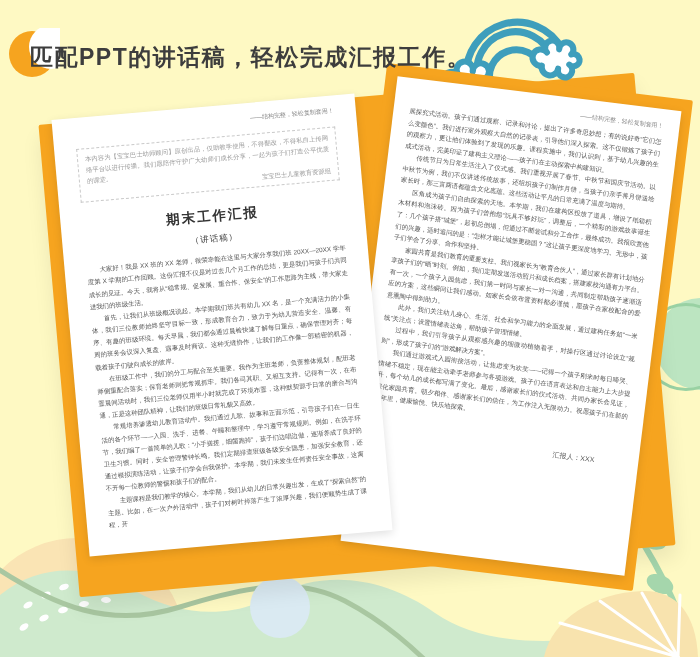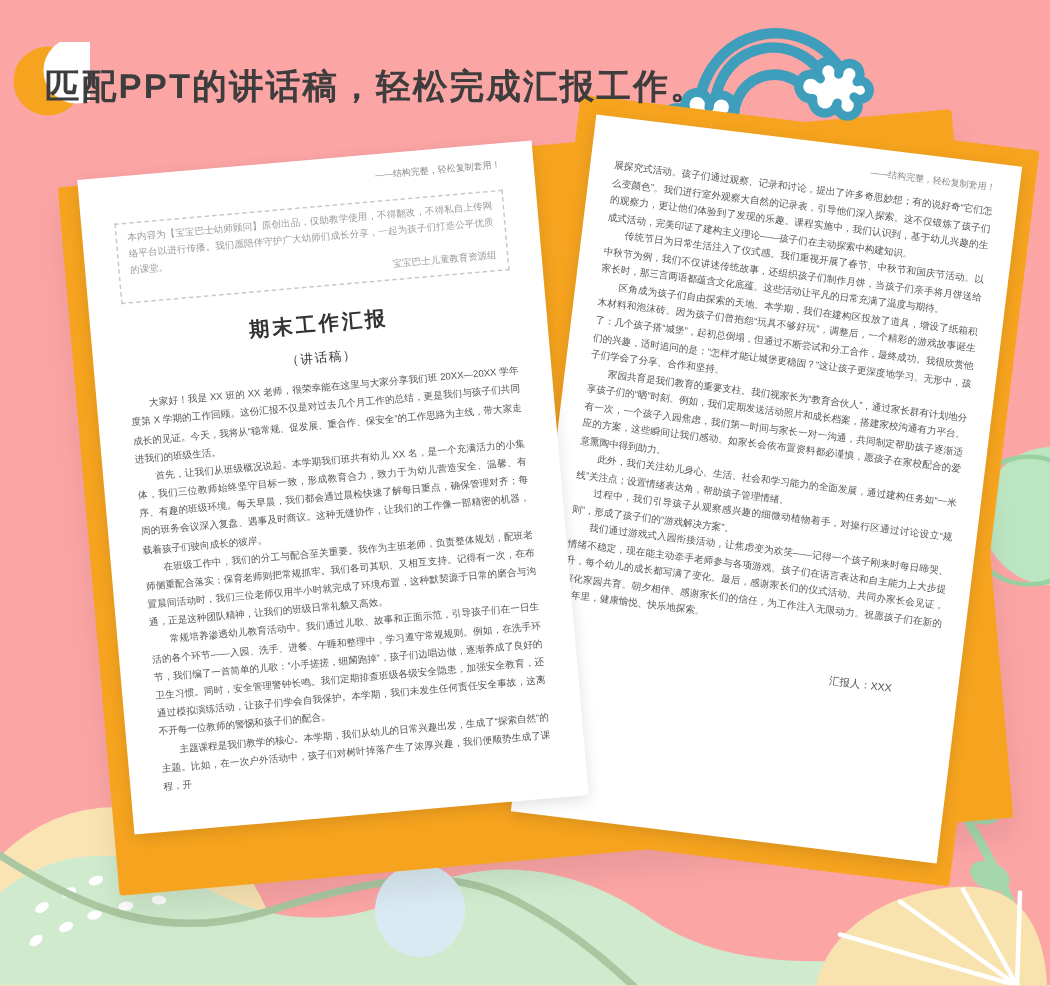--- a/index.html
+++ b/index.html
@@ -1,17 +1,17 @@
 <!DOCTYPE html>
 <html><head>
 <meta charset="utf-8">
 <style>
   html,body{margin:0;padding:0;background:#fff;}
   body{width:700px;height:657px;position:relative;font-family:"Liberation Sans","DejaVu Sans",sans-serif;}
-  .stage{position:absolute;inset:0;width:700px;height:657px;overflow:hidden;background:#fca5a5;}
+  .stage{position:absolute;inset:0;width:700px;height:657px;overflow:hidden;background:#fef9c3;}
 
   
   .crescent{position:absolute;left:8px;top:28px;z-index:5;}
   .promo-title{position:absolute;left:30px;top:42px;z-index:6;font-size:23px;font-weight:bold;
                color:#3d3d3d;letter-spacing:1.5px;white-space:nowrap;}
   .rainbow{position:absolute;left:432px;top:10px;z-index:2;}
 
   
   .deco{position:absolute;z-index:0;}
   .yellow-circle{left:-30px;top:538px;width:215px;height:215px;border-radius:50%;background:#FAE4B4;}

